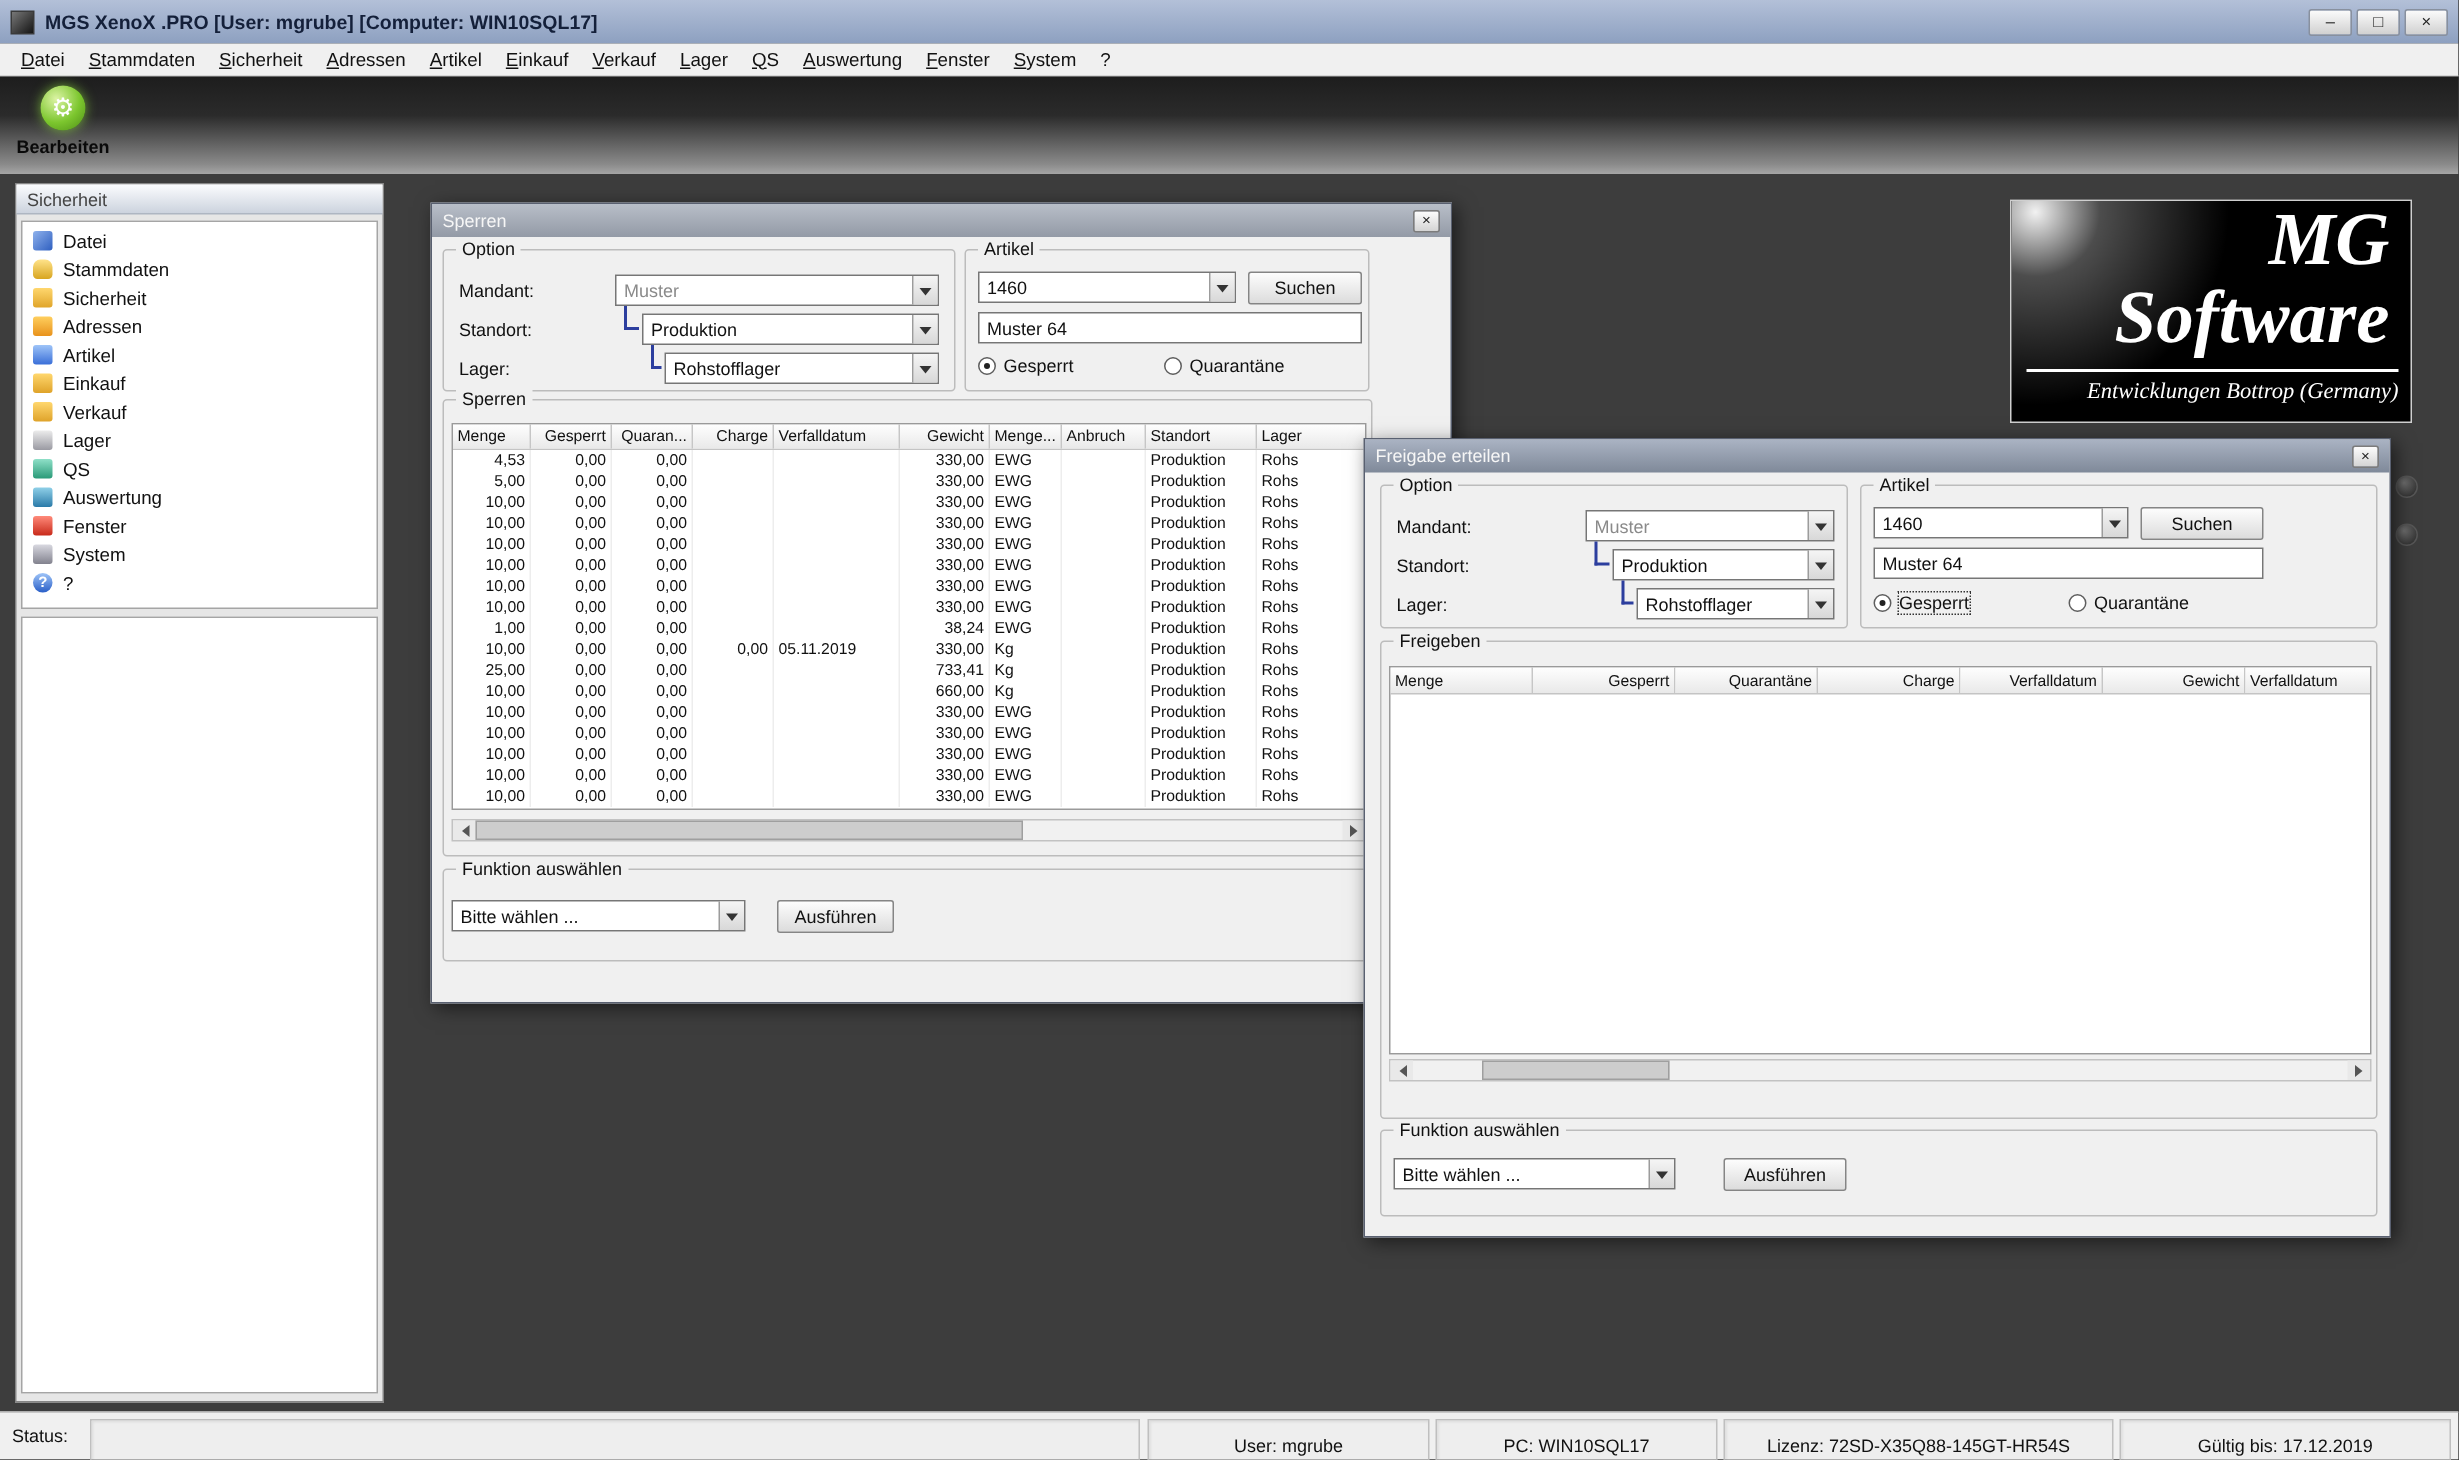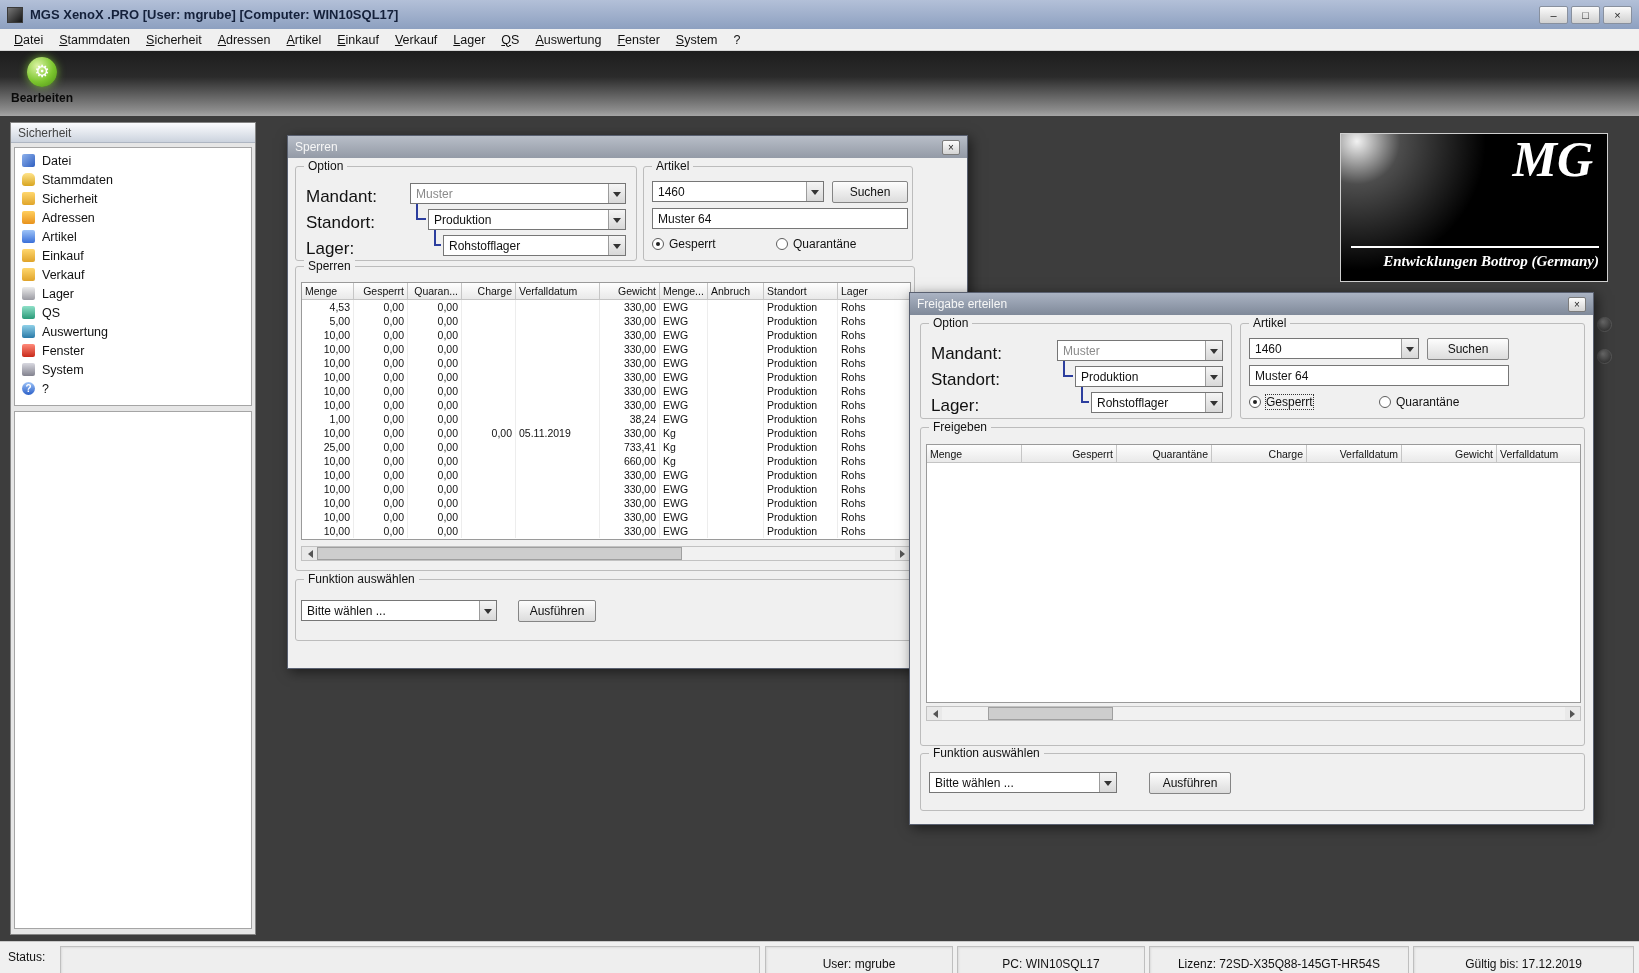--- a/index.html
+++ b/index.html
@@ -63,34 +63,34 @@
   .logo { position:absolute; left:1340px; top:133px; width:268px; height:149px; background:#000;
     border:1px solid #cfcfcf; overflow:hidden; z-index:4; }
   .logo::before { content:''; position:absolute; inset:0;
     background:radial-gradient(circle at 6% 5%, rgba(255,255,255,.95), rgba(255,255,255,.3) 15%, rgba(255,255,255,0) 45%); }
   .logo1,.logo2 { position:absolute; right:14px; font-family:"Liberation Serif",serif; font-style:italic;
     font-weight:700; color:#fff; font-size:50px; line-height:1; }
   .logo1 { top:0; }
   .logo2 { top:52px; }
   .logoline { position:absolute; left:10px; right:8px; top:112px; height:2px; background:#fff; }
   .logosub { position:absolute; right:8px; top:119px; color:#fff; font-family:"Liberation Serif",serif;
-    font-style:italic; font-size:15px;font-weight:bold; }
+    font-style:italic; font-size:15px; }
 
   
   .cwin { position:absolute; background:#f0f0f0; border:1px solid #596070; box-shadow:3px 3px 12px rgba(0,0,0,.55); }
   .ctitle { height:22px; display:flex; align-items:center; padding:0 7px; font-size:12px; color:#f6f6f6; }
   .ct-inactive { background:linear-gradient(#b8bec8,#939aa6); }
   .ct-active   { background:linear-gradient(#aab3c3,#7f8999); }
   .cclose { margin-left:auto; width:18px; height:15px; background:linear-gradient(#fcfcfc,#d4d4d4);
     border:1px solid #7c7c7c; color:#222; font-size:10px; line-height:13px; text-align:center; border-radius:2px; }
   .cbody { position:absolute; left:0; top:22px; right:0; bottom:0; }
 
   .group { position:absolute; border:1px solid #bcbcbc; border-radius:3px; }
   .glabel { position:absolute; top:-8px; left:8px; background:#f0f0f0; padding:0 4px; font-size:12px; }
-  .flabel { position:absolute; font-size:17px; white-space:nowrap; }
+  .flabel { position:absolute; font-size:12px; white-space:nowrap; }
 
   .combo { position:absolute; height:21px; background:#fff; border:1px solid #767676; display:flex; align-items:center; }
   .cval { flex:1; padding:0 5px; font-size:12px; white-space:nowrap; overflow:hidden; }
   .muted { color:#8a8a8a; }
   .carrow { width:17px; height:100%; flex:none; background:linear-gradient(#f5f5f5,#d8d8d8);
     border-left:1px solid #9c9c9c; display:flex; align-items:center; justify-content:center; }
   .carrow::after { content:''; border:4px solid transparent; border-top:5px solid #333; margin-top:5px; }
 
   .tinput { position:absolute; height:21px; background:#fff; border:1px solid #767676; display:flex;
     align-items:center; padding:0 5px; font-size:12px; white-space:nowrap; overflow:hidden; }
@@ -234,20 +234,21 @@
       <div class="nav-item">
         <span class="nav-icon ic-hilfe"></span>
         <span class="nav-label">?</span>
       </div>
     </div>
   <div class="navempty"></div>
 </div>
 
 <div class="logo">
   <div class="logo1">MG</div>
+  <div class="logo2">Software</div>
   <div class="logoline"></div>
   <div class="logosub">Entwicklungen Bottrop (Germany)</div>
 </div>
 
 <div class="bgcircle" style="left:1597px; top:317px;"></div>
 <div class="bgcircle" style="left:1597px; top:349px;"></div>
 
 <div class="cwin" style="left:287px; top:135px; width:681px; height:534px; z-index:10;">
   <div class="ctitle ct-inactive">
     <span>Sperren</span>

